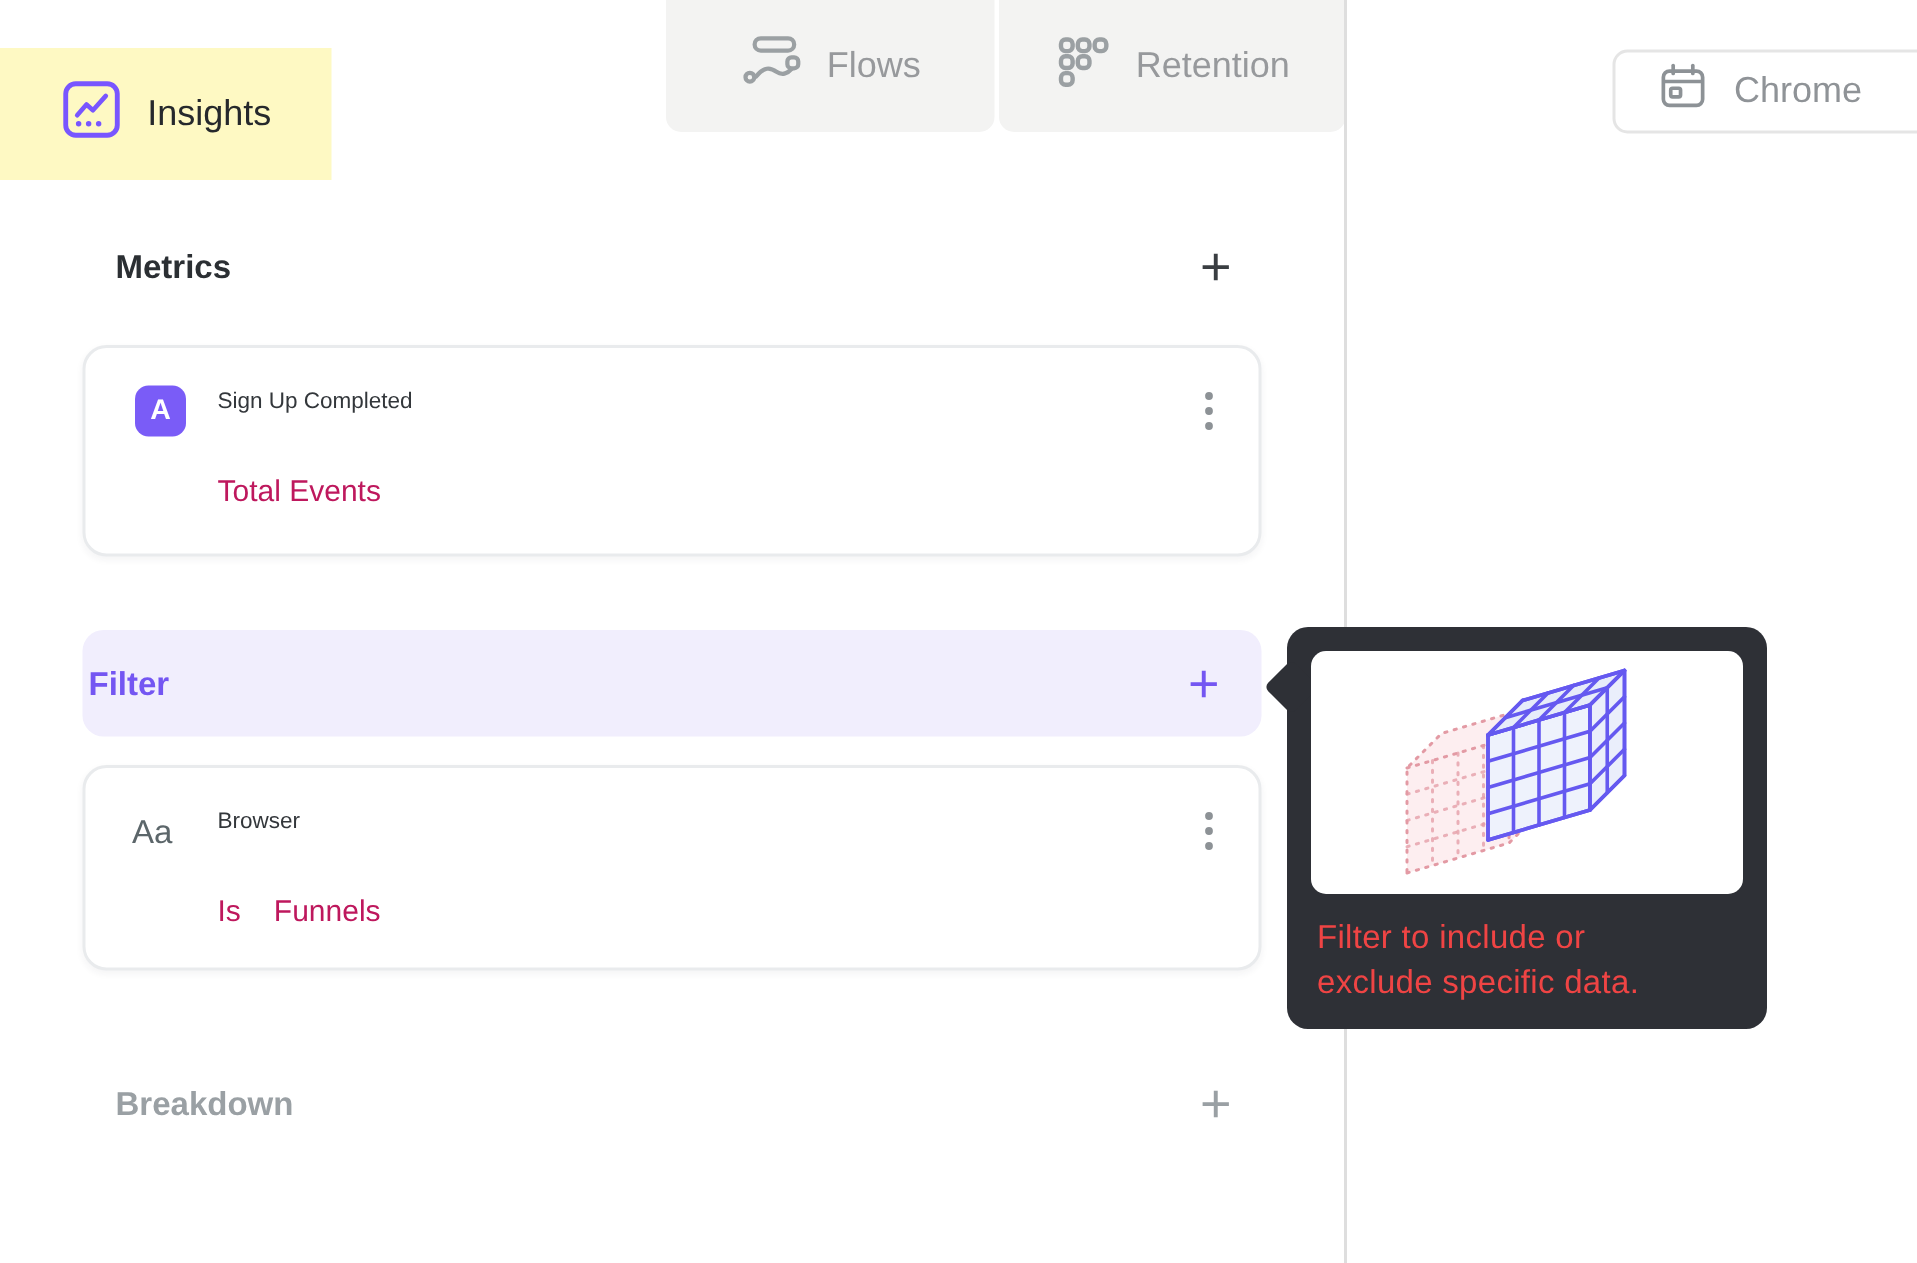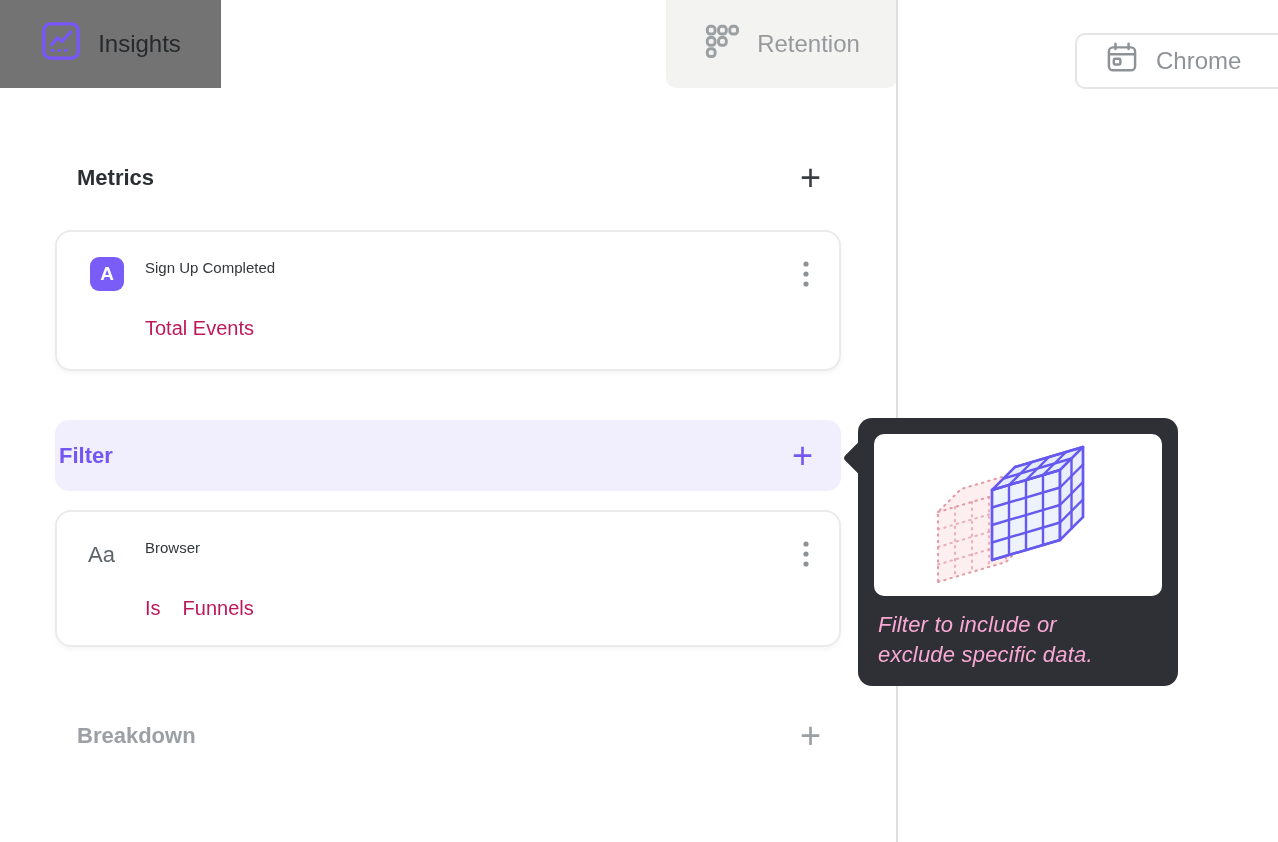--- a/index.html
+++ b/index.html
@@ -9,21 +9,21 @@
     background:#ffffff; font-family:"Liberation Sans", sans-serif;
     -webkit-font-smoothing:antialiased;
   }
   
   .tab {
     position:absolute; top:0; height:88px; background:#f3f3f2;
     display:flex; align-items:center; justify-content:center; gap:16px;
     font-size:24px; font-weight:500; color:#97999c; cursor:pointer;
     border-radius:0 0 10px 10px;
   }
-  .tab--active { background:#737373; color:#26292c; border-radius:0; }
+  .tab--active { background:#fef9c3; color:#26292c; border-radius:0;margin-top:32px; }
   #tab-insights { left:0; width:221px; }
   #tab-funnels  { left:221px; width:220px; }
   #tab-flows    { left:444px; width:219px; }
   #tab-retention{ left:666px; width:231px; }
   .divider { position:absolute; left:896px; top:0; width:2px; height:842px; background:#dedede; }
 
   
   .custom-btn {
     position:absolute; left:1075px; top:33px; width:224px; height:56px;
     background:#fff; border:2px solid #e5e5e5; border-radius:10px;
@@ -75,23 +75,22 @@
   .tooltip-caret {
     position:absolute; left:-10px; top:27px; width:26px; height:26px;
     background:#2e3036; border-radius:4px; transform:rotate(45deg);
   }
   .tooltip-card {
     position:absolute; left:16px; top:16px; width:288px; height:162px;
     background:#fff; border-radius:10px; overflow:hidden;
   }
   .tooltip-text {
     position:absolute; left:20px; top:192px;
-    font-size:22px; font-weight:500; color:#f9a8d4; line-height:30px;
+    font-size:22px; font-weight:500; color:#ef4444; line-height:30px;
     letter-spacing:0.2px;
-    font-style:italic;
   }
 </style>
 </head>
 <body>
 
 <div class="screen">
 
   <div id="tab-insights" class="tab tab--active">
     <span>
       <svg width="42" height="42" viewBox="0 0 44 44" fill="none">
@@ -99,20 +98,31 @@
         <polyline points="12,26 18.5,18.5 23,22.5 32,12.5" stroke="#7856ff" stroke-width="3.2" stroke-linecap="round" stroke-linejoin="round" fill="none"></polyline>
         <circle cx="13" cy="32" r="1.9" fill="#7856ff"></circle>
         <circle cx="20" cy="32" r="1.9" fill="#7856ff"></circle>
         <circle cx="27" cy="32" r="1.9" fill="#7856ff"></circle>
       </svg>
     </span>
     <span>Insights</span>
   </div>
 
 
+  <div id="tab-flows" class="tab">
+    <span>
+      <svg width="42" height="40" viewBox="0 0 46 44" fill="none" stroke="#9ba0a3" stroke-width="3.1">
+        <rect x="11" y="5" width="29" height="9" rx="4.5"></rect>
+        <rect x="35" y="19" width="8" height="8" rx="3"></rect>
+        <circle cx="7.5" cy="33.5" r="3.2"></circle>
+        <path d="M12,33 C18,26 22,26 27,29.5 C31,32.3 35,31 38,27.5" stroke-linecap="round"></path>
+      </svg>
+    </span>
+    <span>Flows</span>
+  </div>
 
   <div id="tab-retention" class="tab">
     <span>
       <svg width="38" height="38" viewBox="0 0 44 44" fill="none" stroke="#9ba0a3" stroke-width="3.4">
         <rect x="5" y="5" width="9" height="9" rx="3.5"></rect>
         <rect x="18" y="5" width="9" height="9" rx="3.5"></rect>
         <rect x="31" y="5" width="9" height="9" rx="3.5"></rect>
         <rect x="5" y="18" width="9" height="9" rx="3.5"></rect>
         <rect x="18" y="18" width="9" height="9" rx="3.5"></rect>
         <rect x="5" y="31" width="9" height="9" rx="3.5"></rect>

